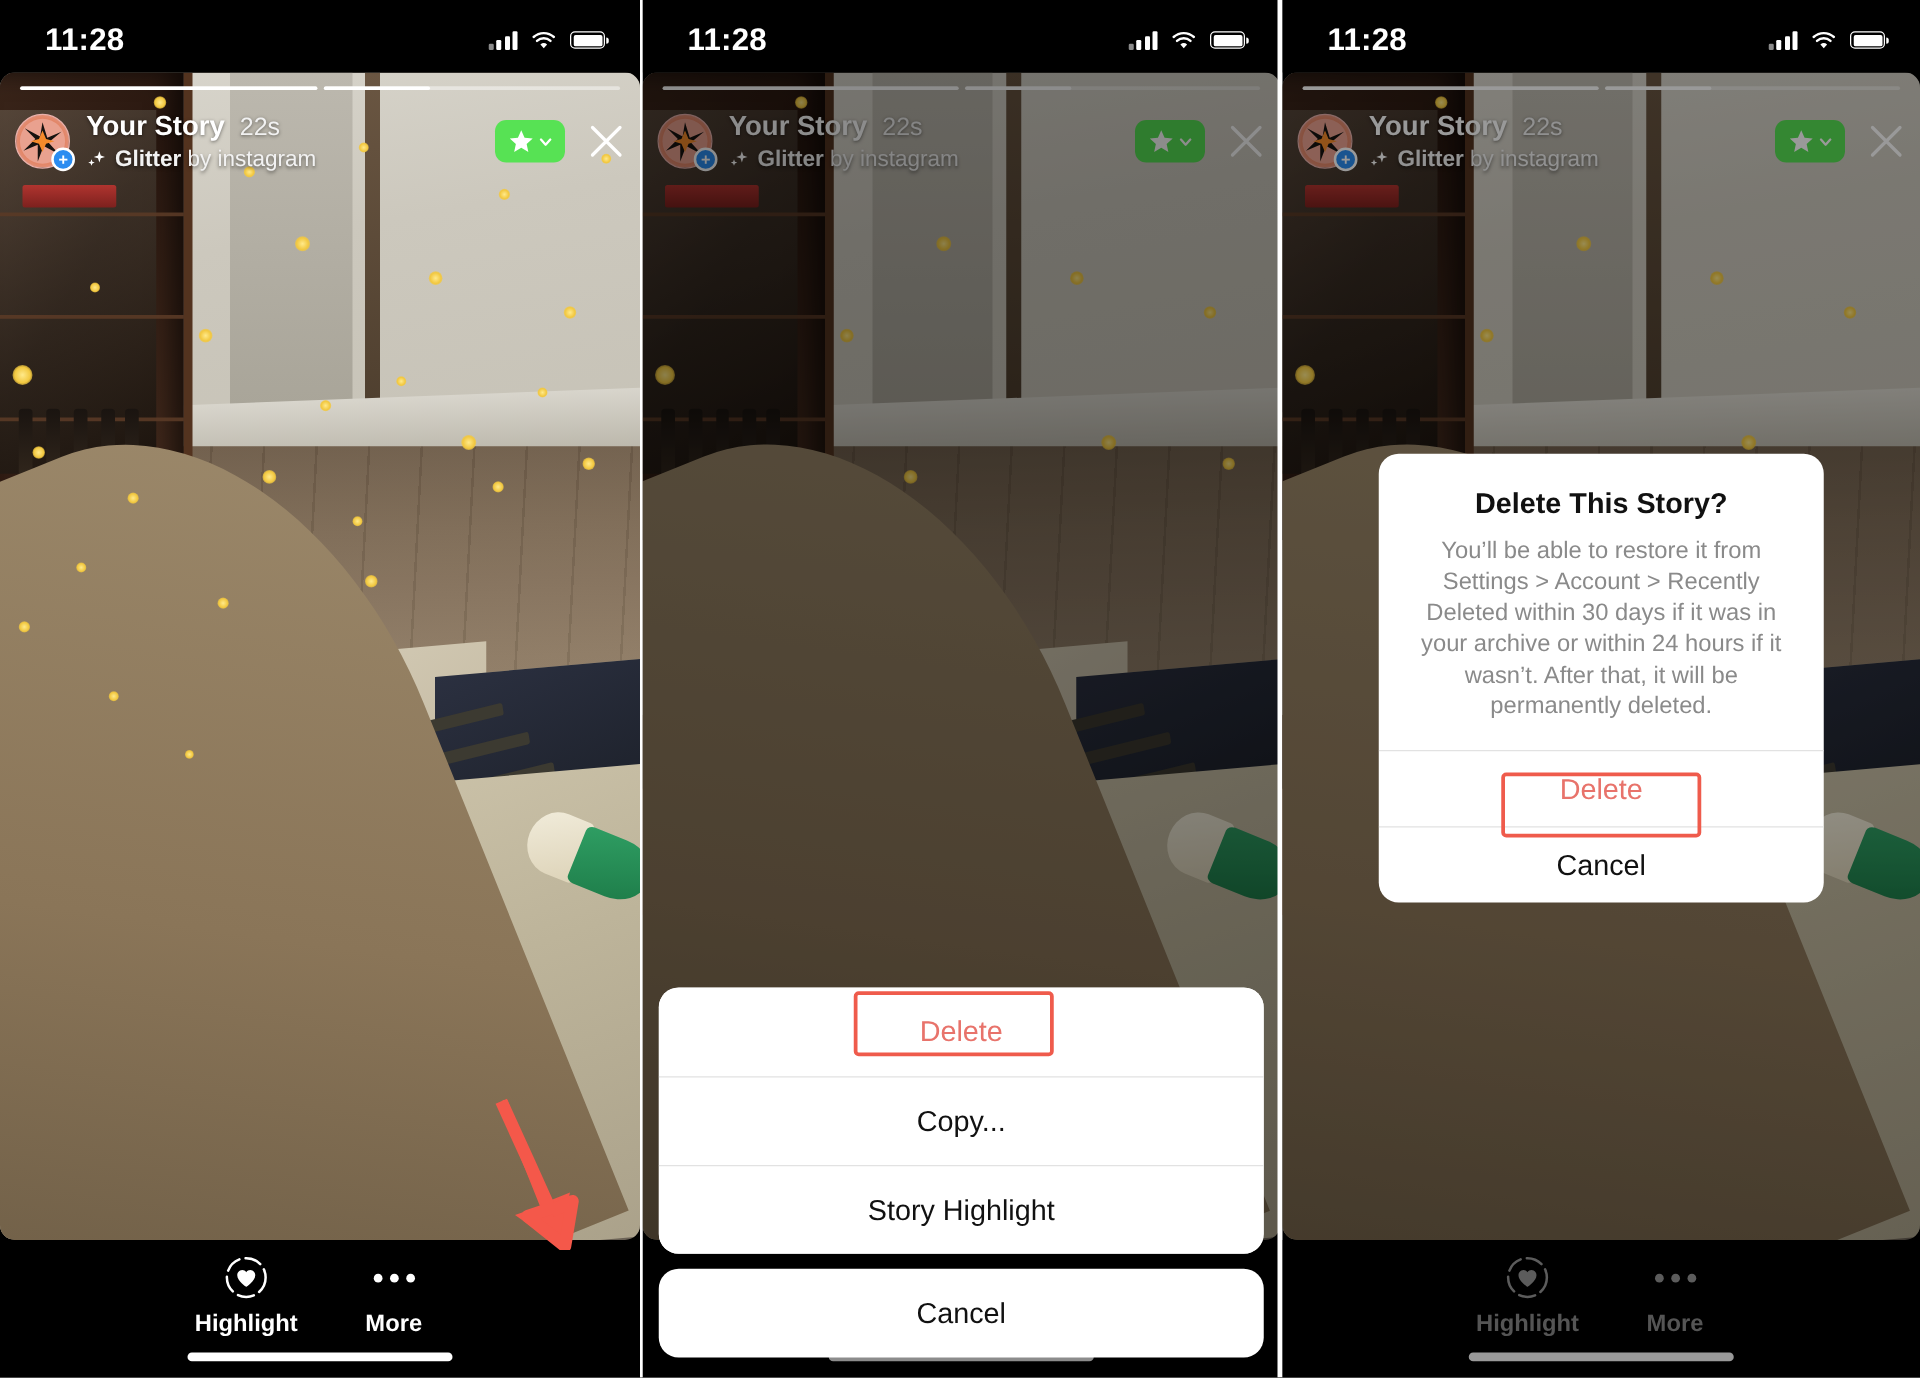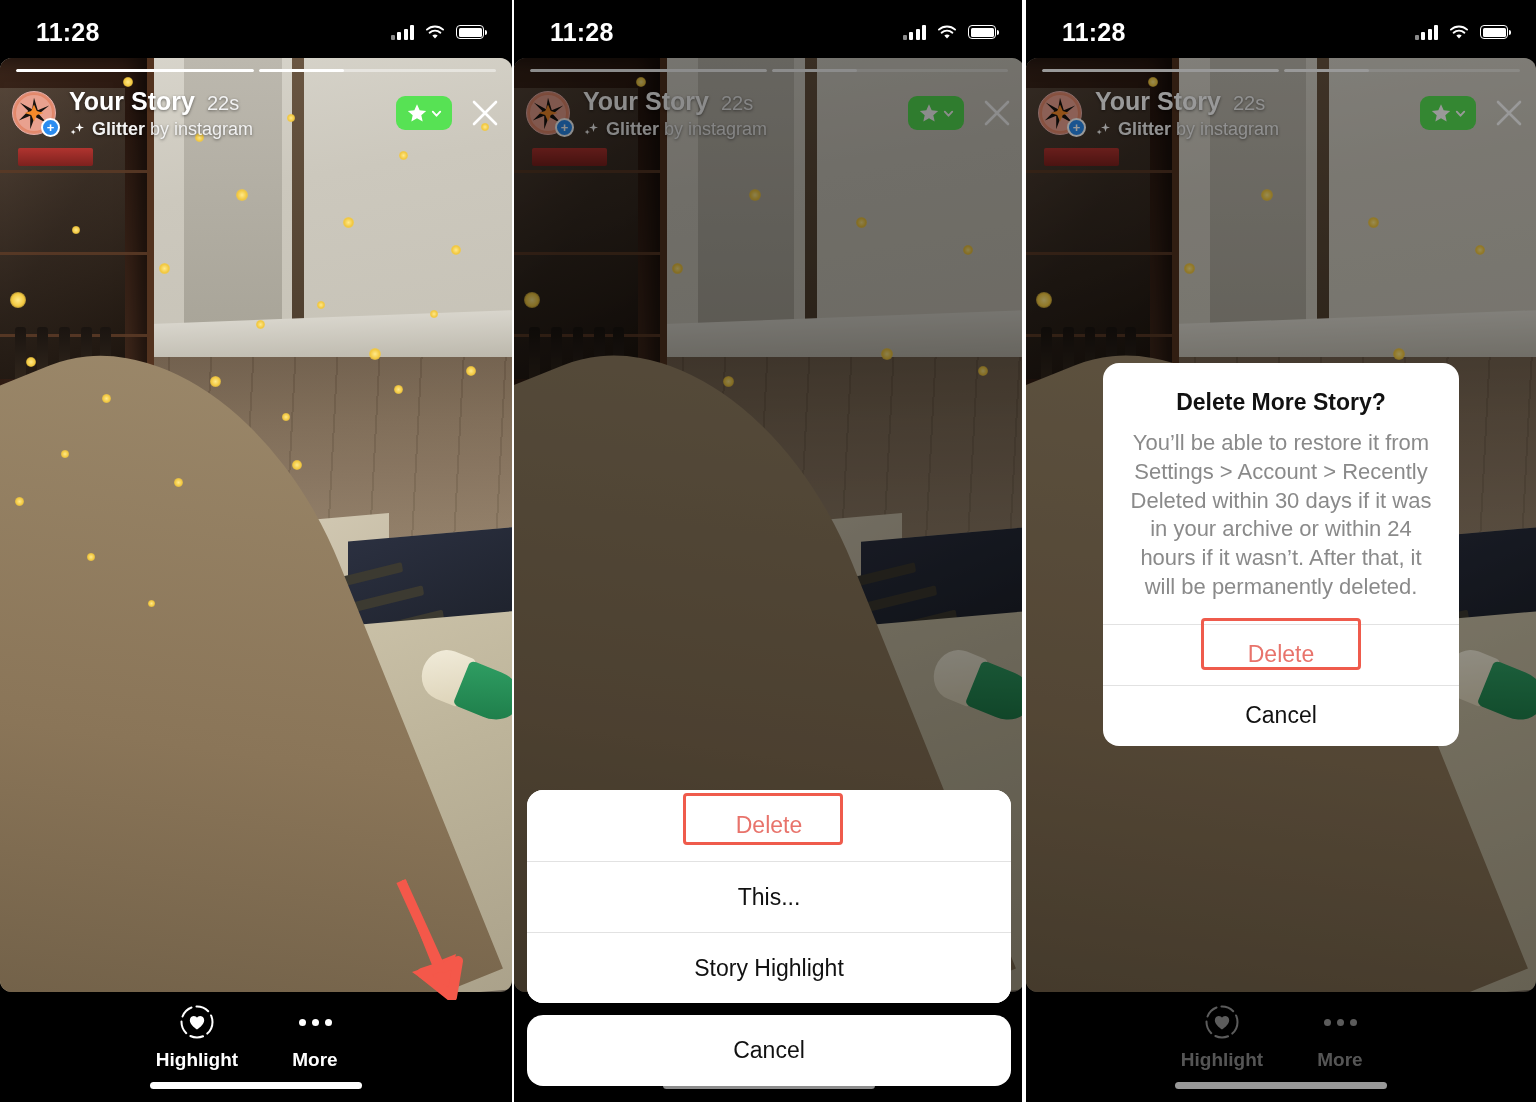--- a/index.html
+++ b/index.html
@@ -201,21 +201,21 @@
     border:1.5px solid #e7b0ab; flex:0 0 44px;
   }
   .avatar svg{ position:absolute; inset:2px; }
   .plus-badge{
     position:absolute; right:-5px; bottom:-3px; width:19px; height:19px;
     border-radius:50%; background:#2b8cf0; border:2px solid #fff;
     color:#fff; font-size:13px; line-height:15px; text-align:center; font-weight:700;
   }
   .sthead-text{ margin-left:13px; flex:1; min-width:0; }
   .row1{ display:flex; align-items:baseline; gap:12px; }
-  .uname{ color:#fff; font-size:25px; font-weight:700; text-shadow:0 1px 3px rgba(0,0,0,.5); }
+  .uname{ color:#fff; font-size:22px; font-weight:700; text-shadow:0 1px 3px rgba(0,0,0,.5); }
   .tstamp{ color:#f1f1f1; font-size:20px; font-weight:400; text-shadow:0 1px 3px rgba(0,0,0,.5);}
   .row2{ display:flex; align-items:center; gap:6px; margin-top:3px; }
   .sparkle-icon{ width:17px; height:17px; flex:0 0 17px; }
   .effect{ color:#f2f2f2; font-size:18px; text-shadow:0 1px 3px rgba(0,0,0,.5); }
   .effect .b{ font-weight:700; }
   .hdr-actions{ display:flex; align-items:center; gap:18px; margin-left:10px; }
   .green-pill{
     width:56px; height:34px; border-radius:9px; background:#57e254;
     display:flex; align-items:center; justify-content:center; gap:2px;
   }
@@ -275,21 +275,21 @@
   }
 
   
   .alert{
     position:absolute; left:50%; top:363px; transform:translateX(-50%);
     width:356px; background:#fff; border-radius:16px; overflow:hidden; z-index:45;
   }
   .alert-body{ padding:26px 22px 22px; text-align:center; }
   .alert-title{ font-size:23px; font-weight:700; color:#111; }
   .alert-msg{
-    margin-top:13px; font-size:22px; line-height:1.31; color:#8a8a8a;
+    margin-top:13px; font-size:19px; line-height:1.31; color:#8a8a8a;
   }
   .alert-btn{
     height:61px; display:flex; align-items:center; justify-content:center;
     font-size:23px; color:#111; border-top:1px solid #e2e2e2; position:relative;
   }
   .alert-btn.danger{ color:#e8736b; }
 
   
   .arrow-ann{ position:absolute; z-index:50; pointer-events:none; }
 
@@ -595,21 +595,21 @@
     </div>
 
     <div class="scrim"></div>
 
     <div class="sheet-wrap">
       <div class="sheet-group">
         <div class="sheet-row danger">
           <span>Delete</span>
         </div>
         <div class="sheet-row">
-          <span>This...</span>
+          <span>Copy...</span>
         </div>
         <div class="sheet-row">
           <span>Story Highlight</span>
         </div>
       </div>
       <div class="sheet-cancel">
         <span>Cancel</span>
       </div>
       <div class="hl-box" style="left:156px; top:3px; width:160px; height:52px;"></div>
     </div>
@@ -733,21 +733,21 @@
             <path d="M4 4 L26 26 M26 4 L4 26" stroke="#fff" stroke-width="2.6" stroke-linecap="round"></path>
           </svg>
         </div>
       </div>
     </div>
 
     <div class="scrim light"></div>
 
     <div class="alert">
       <div class="alert-body">
-        <div class="alert-title">Delete More Story?</div>
+        <div class="alert-title">Delete This Story?</div>
         <div class="alert-msg">You’ll be able to restore it from Settings &gt; Account &gt; Recently Deleted within 30 days if it was in your archive or within 24 hours if it wasn’t. After that, it will be permanently deleted.</div>
       </div>
       <div class="alert-btn danger">
         <span>Delete</span>
       </div>
       <div class="alert-btn">
         <span>Cancel</span>
       </div>
       <div class="hl-box" style="left:98px; top:255px; width:160px; height:52px;"></div>
     </div>

